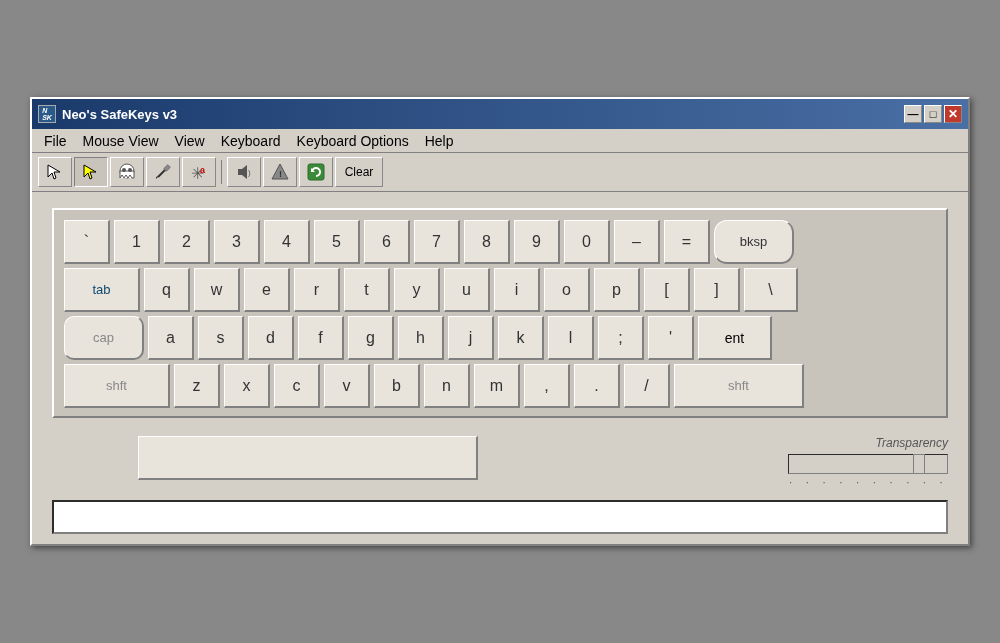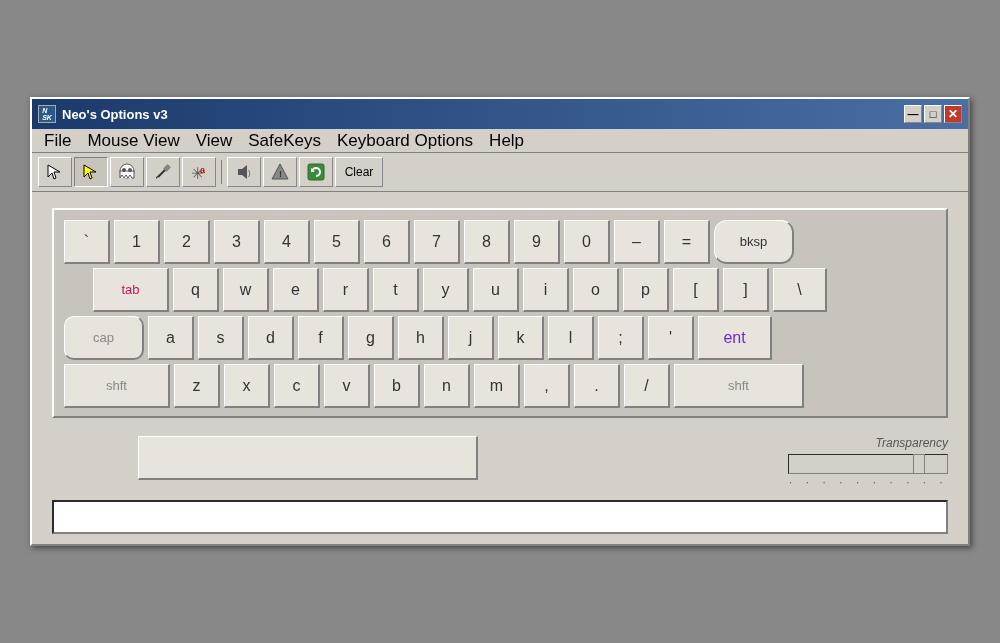--- a/index.html
+++ b/index.html
@@ -84,21 +84,21 @@
     .menu-bar {
       background: #d4d0c8;
       display: flex;
       align-items: center;
       height: 24px;
       padding: 0 4px;
       border-bottom: 1px solid #808080;
     }
     .menu-item {
       padding: 2px 8px;
-      font-size: 17px;
+      font-size: 14px;
       cursor: pointer;
       white-space: nowrap;
     }
 
     
     .toolbar {
       background: #d4d0c8;
       display: flex;
       align-items: center;
       padding: 4px 6px;
@@ -170,24 +170,24 @@
       height: 44px;
       display: flex;
       align-items: center;
       justify-content: center;
       font-size: 16px;
       cursor: pointer;
       color: #333;
       user-select: none;
     }
     .key.bksp { min-width: 80px; font-size: 13px; border-radius: 13px; }
-    .key.tab { min-width: 76px; font-size: 13px; color: #be185d; margin-left: 29px; }
+    .key.tab { min-width: 76px; font-size: 13px; color: #0c4a6e; }
     .key.backslash { min-width: 54px; }
     .key.cap { min-width: 80px; font-size: 13px; color: #888; border-radius: 10px; }
-    .key.ent { min-width: 74px; font-size: 16px; color: #6d28d9; }
+    .key.ent { min-width: 74px; font-size: 14px; color: #000000; }
     .key.shft-l { min-width: 106px; font-size: 13px; color: #888; }
     .key.shft-r { min-width: 130px; font-size: 13px; color: #888; }
 
     
     .bottom-area {
       padding: 8px 20px 10px 20px;
       background: #d4d0c8;
     }
     .spacebar-key {
       background: #e8e4dc;
@@ -255,34 +255,34 @@
 </head>
 <body>
 
 <div class="window">
 
   <div class="title-bar">
     <div class="title-bar-left">
       <div class="title-bar-icon">
         <span style="font-size:7px; line-height:1;">N<br>SK</span>
       </div>
-      <span class="title-bar-text">Neo's Options v3</span>
+      <span class="title-bar-text">Neo's SafeKeys v3</span>
     </div>
     <div class="title-bar-controls">
       <div class="tb-btn">—</div>
       <div class="tb-btn">□</div>
       <div class="tb-btn close">✕</div>
     </div>
   </div>
 
   <div class="menu-bar">
     <span class="menu-item">File</span>
     <span class="menu-item">Mouse View</span>
     <span class="menu-item">View</span>
-    <span class="menu-item">SafeKeys</span>
+    <span class="menu-item">Keyboard</span>
     <span class="menu-item">Keyboard Options</span>
     <span class="menu-item">Help</span>
   </div>
 
   <div class="toolbar">
     <div class="tool-btn">
 
       <svg width="18" height="18" viewBox="0 0 18 18">
         <polygon points="2,2 2,14 6,10 8,16 10,15 8,9 14,9" fill="white" stroke="black" stroke-width="1"></polygon>
       </svg>

